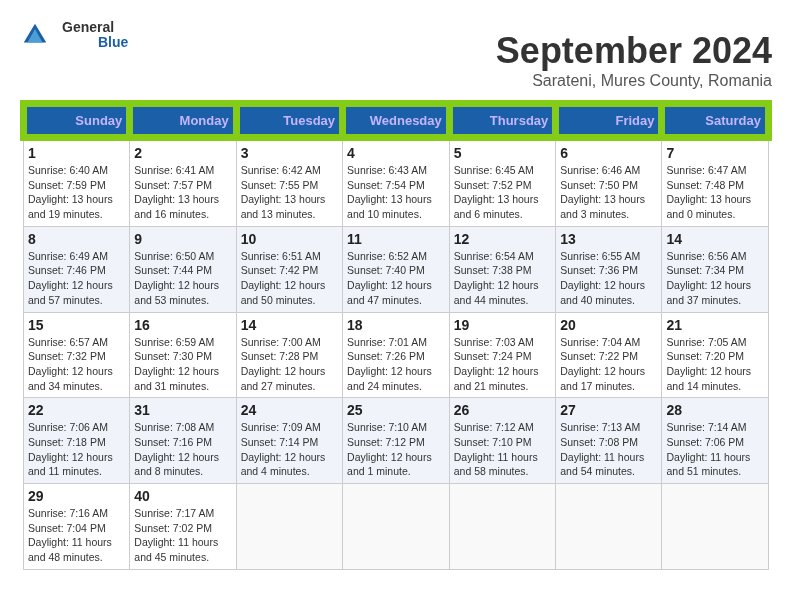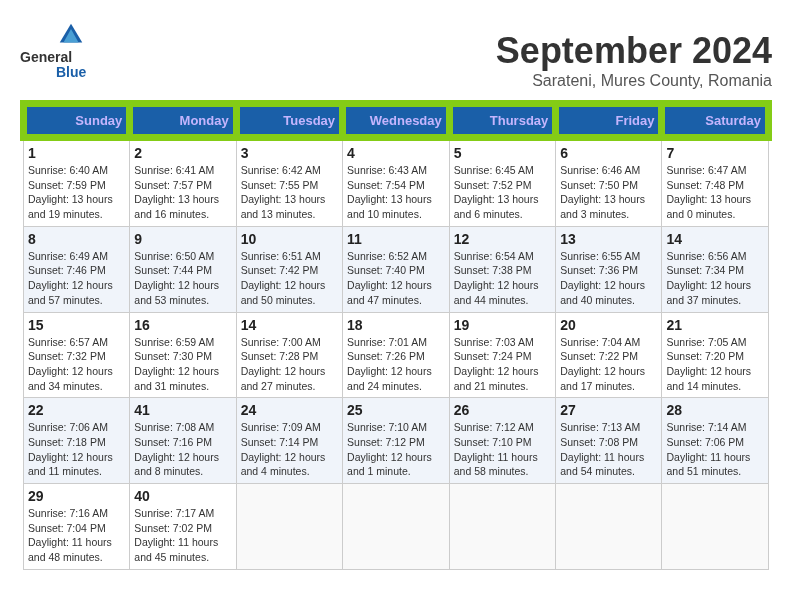--- a/index.html
+++ b/index.html
@@ -11,23 +11,22 @@
       padding: 20px;
     }
     .header-area {
       display: flex;
       justify-content: space-between;
       align-items: flex-start;
       margin-bottom: 10px;
     }
     .logo {
       display: flex;
-      align-items: flex-end;
-      gap: 0;
-      flex-direction: column;
+      align-items: flex-start;
+      gap: 12px;
     }
     .logo-text {
       display: flex;
       flex-direction: column;
       line-height: 1.1;
     }
     .logo-general {
       font-size: 14px;
       font-weight: bold;
       color: #333;
@@ -268,21 +267,21 @@
     </tr>
 
     <tr>
       <td>
         <span class="day-number">22</span>
         <div class="day-info">
           Sunrise: 7:06 AM<br>Sunset: 7:18 PM<br>Daylight: 12 hours and 11 minutes.
         </div>
       </td>
       <td>
-        <span class="day-number">41</span>
+        <span class="day-number">31</span>
         <div class="day-info">
           Sunrise: 7:08 AM<br>Sunset: 7:16 PM<br>Daylight: 12 hours and 8 minutes.
         </div>
       </td>
       <td>
         <span class="day-number">24</span>
         <div class="day-info">
           Sunrise: 7:09 AM<br>Sunset: 7:14 PM<br>Daylight: 12 hours and 4 minutes.
         </div>
       </td>

